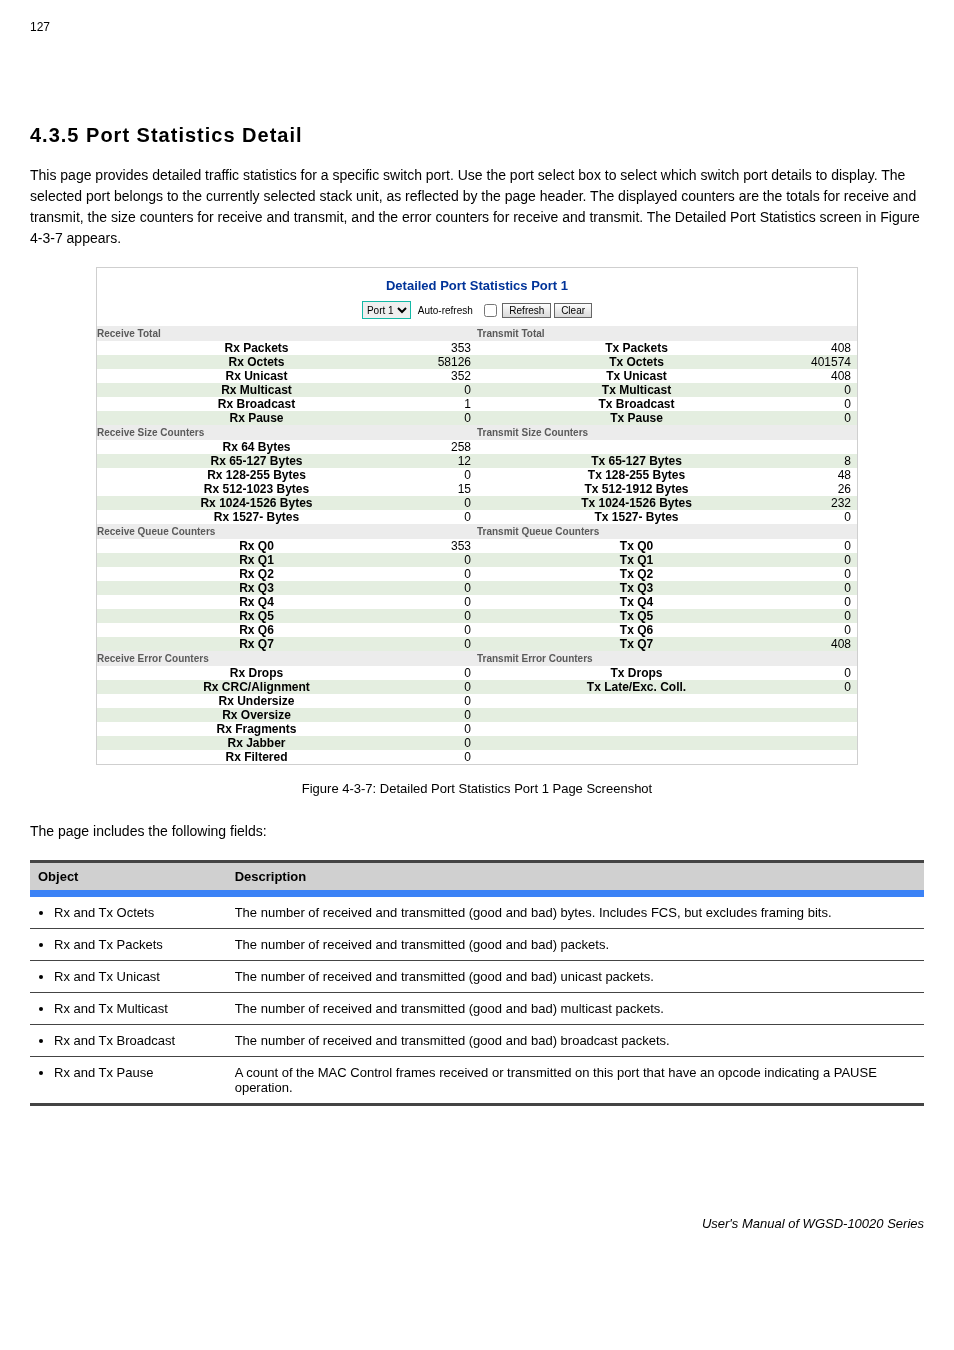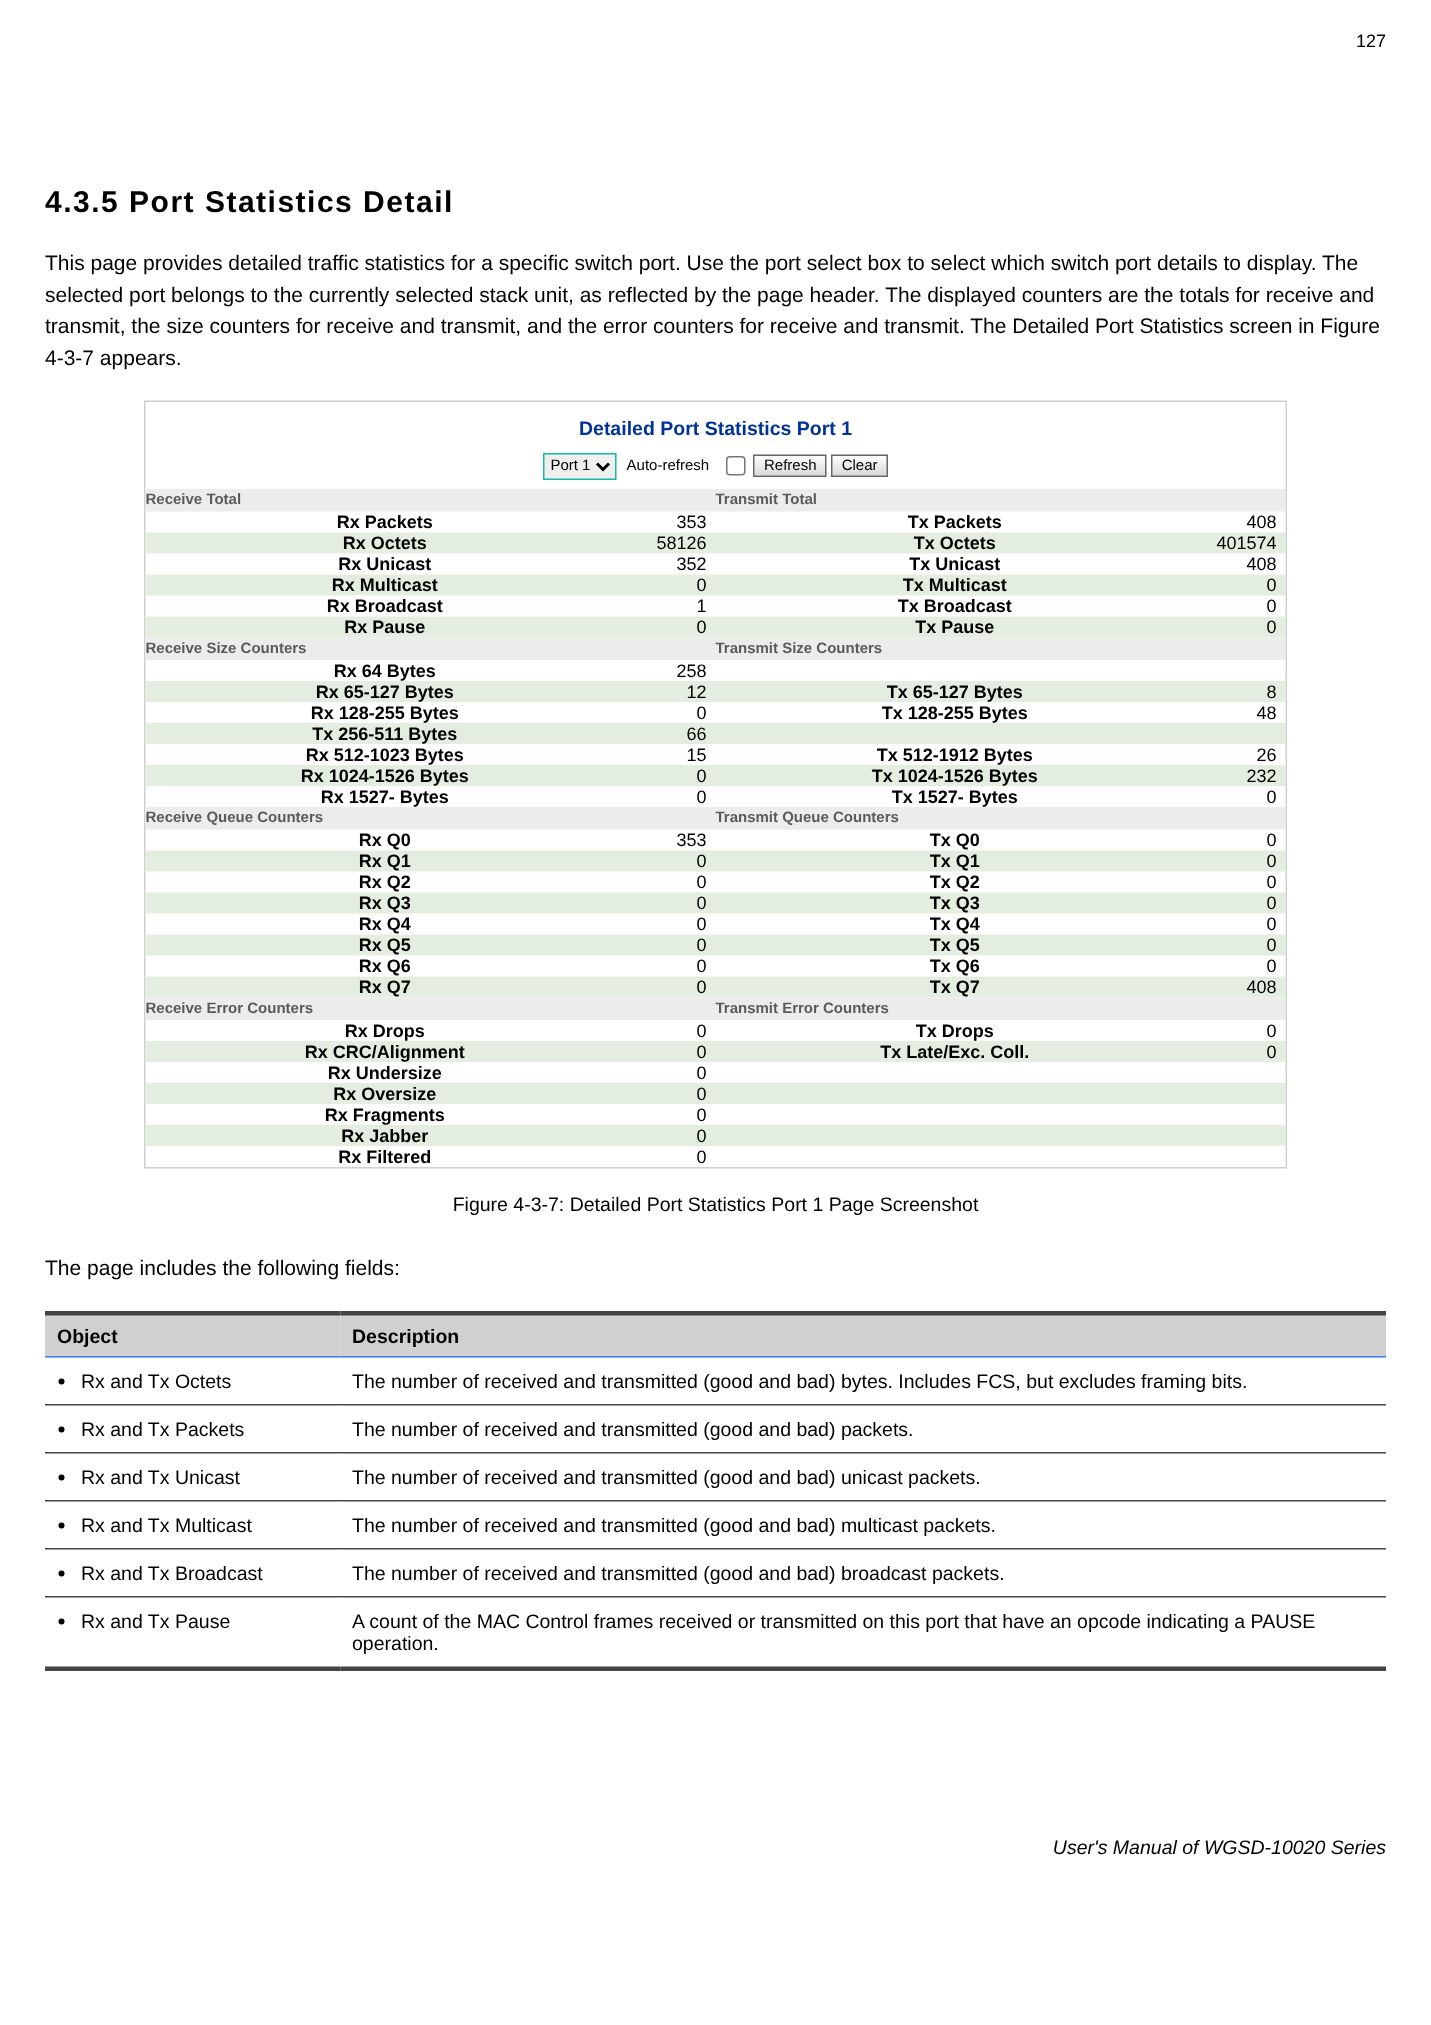--- a/index.html
+++ b/index.html
@@ -8,21 +8,21 @@
     font-size: 12px;
     color: #000;
     background: #fff;
   }
   .page {
     width: 954px;
     margin: 0 auto;
     padding: 0 30px;
     box-sizing: border-box;
   }
-  .pagenum-top { text-align:right; font-size:12px; padding:20px 0 30px 0; color:#000;}
+  .pagenum-top { text-align:left; font-size:12px; padding:20px 0 30px 0; color:#000;}
   .section-title { font-size:20px; font-weight:bold; margin:60px 0 18px 0; letter-spacing:1px;}
   p.lead { font-size:14px; line-height:1.5; margin:12px 0 18px 0; }
   p.info { font-size:14px; line-height:1.5; margin:6px 0 12px 0; }
   .figure-caption { text-align:center; font-size:13px; margin:16px 0 25px 0; }
   .panel {
     border: 1px solid #cfcfcf;
     width: 760px;
     margin: 0 auto;
     padding: 6px 0 0 0;
     background: #fff;
@@ -68,21 +68,21 @@
   .half > div { width:50%; display:flex; }
   .half .lab { flex:1; text-align:center; font-weight:bold; }
   .half .val { width:55px; text-align:right; padding-right:6px; }
 
   .desc-table {
     width: 100%;
     border-collapse: collapse;
     margin-top: 18px;
     font-size:13px;
   }
-  .desc-table thead tr { border-top:3px solid #444; border-bottom:1px solid #3b82f6;margin-top:28px; }
+  .desc-table thead tr { border-top:3px solid #444; border-bottom:7px solid #3b82f6;margin-top:28px; }
   .desc-table th { text-align:left; font-weight:bold; background:#d0d0d0; padding:6px 8px; }
   .desc-table td { padding:8px 8px; vertical-align:top; border-bottom:1px solid #444;}
   .desc-table tbody tr:last-child td { border-bottom:3px solid #444;}
   .desc-table td.obj { width:22%; }
   .desc-table ul { margin:0; padding-left:16px;}
   .desc-table li { margin:0;}
   .footer-tag { text-align:right; font-size:13px; margin-top:110px; font-style:italic;}
 </style>
 </head>
 <body>
@@ -193,24 +193,20 @@
           <div>
             <div class="lab">Rx 128-255 Bytes</div>
             <div class="val">0</div>
           </div>
           <div>
             <div class="lab">Tx 128-255 Bytes</div>
             <div class="val">48</div>
           </div>
         </div>
         <div class="half alt">
-          <div>
-            <div class="lab">Tx 256-511 Bytes</div>
-            <div class="val">66</div>
-          </div>
         </div>
         <div class="half">
           <div>
             <div class="lab">Rx 512-1023 Bytes</div>
             <div class="val">15</div>
           </div>
           <div>
             <div class="lab">Tx 512-1912 Bytes</div>
             <div class="val">26</div>
           </div>

